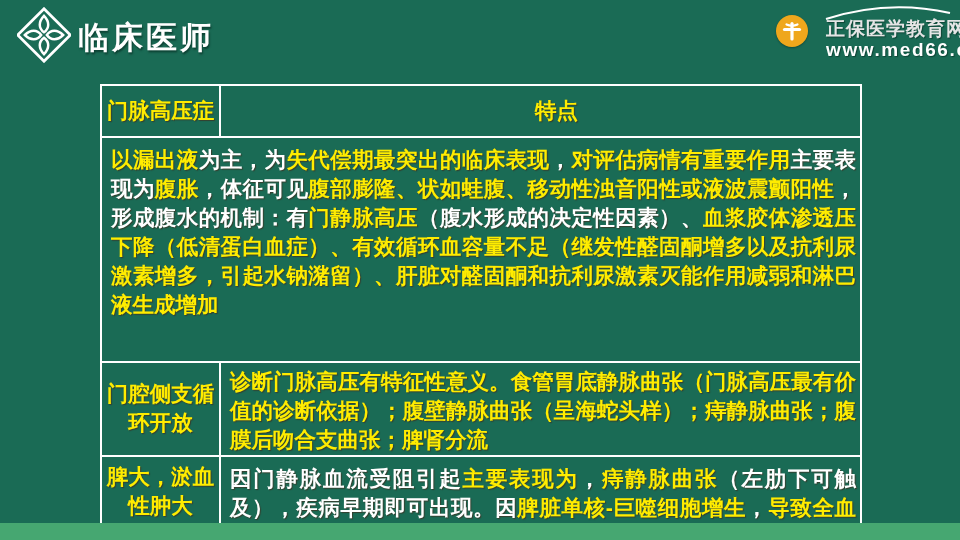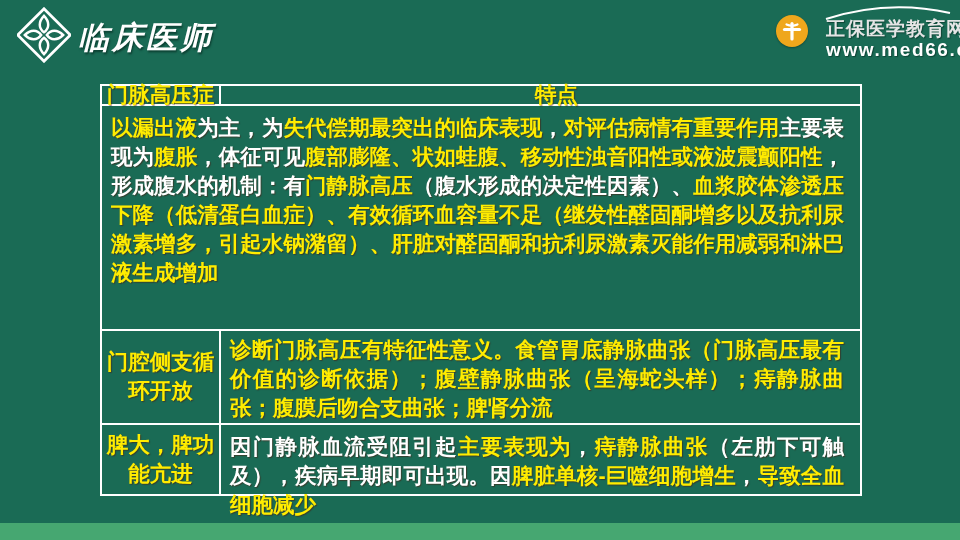--- a/index.html
+++ b/index.html
@@ -15,21 +15,20 @@
     background:var(--bg);
     font-family:"Liberation Sans",sans-serif;
     font-weight:bold;
   }
   
   .logo-left{position:absolute;left:17px;top:7px;width:54px;height:56px;}
   .brand{
     position:absolute;left:78px;top:17px;
     font-size:31px;color:#fff;letter-spacing:3px;
     text-shadow:1px 2px 2px rgba(0,30,22,.55);
-    font-style:italic;
   }
   .site-logo{
     position:absolute;left:776px;top:15px;width:32px;height:32px;
     border-radius:50%;background:var(--orange);
     display:flex;align-items:center;justify-content:center;
     box-shadow:0 1px 2px rgba(0,30,22,.4);
   }
   .site-arc{position:absolute;left:824px;top:5px;width:128px;height:16px;}
   .site-name{
     position:absolute;left:826px;top:16px;width:126px;
@@ -42,33 +41,33 @@
     text-shadow:1px 1px 1px rgba(0,30,22,.5);
   }
   
   .tbl{
     position:absolute;left:100px;top:84px;width:758px;
     border:2px solid #fff;
     font-size:21.5px;line-height:29px;
   }
   .row{display:flex;}
   .row + .row{border-top:2px solid #fff;}
-  .row-header{height:18px;}
+  .row-header{height:50px;}
   .row-1{height:223px;}
   .row-2{height:92px;}
   .row-3{height:69px;}
   .cell-label{
     flex:0 0 113px;border-right:2px solid #fff;
     display:flex;align-items:center;justify-content:center;
     text-align:center;color:var(--yellow);
     padding:0 2px;
     text-shadow:1px 1px 1px rgba(80,20,10,.5);
   }
   .cell-content{
-    flex:1;padding:8px 16px 0 9px;
+    flex:1;padding:8px 4px 0 9px;
     text-align:justify;
     text-shadow:1px 1px 1px rgba(80,20,10,.5);
   }
   .cell-content.hdr{
     display:flex;align-items:center;justify-content:center;
     padding:0;color:var(--yellow);text-align:center;margin-left:32px;
   }
   .row-2 .cell-content{padding-top:6px;font-family:Liberation Mono, monospace;}
   .row-3 .cell-content{padding-top:8px;}
   .y{color:var(--yellow);}
@@ -116,19 +115,19 @@
       <div class="cell-content hdr">特点</div>
     </div>
     <div class="row row-1">
       <div class="cell-content"><span class="y">以漏出液</span><span class="w">为主，为</span><span class="y">失代偿期最突出的临床表现</span><span class="w">，</span><span class="y">对评估病情有重要作用</span><span class="w">主要表现为</span><span class="y">腹胀</span><span class="w">，体征可见</span><span class="y">腹部膨隆、状如蛙腹、移动性浊音阳性或液波震颤阳性</span><span class="w">，形成腹水的机制：有</span><span class="y">门静脉高压</span><span class="w">（腹水形成的决定性因素）、</span><span class="y">血浆胶体渗透压下降（低清蛋白血症）、有效循环血容量不足（继发性醛固酮增多以及抗利尿激素增多，引起水钠潴留）、肝脏对醛固酮和抗利尿激素灭能作用减弱和淋巴液生成增加</span></div>
     </div>
     <div class="row row-2">
       <div class="cell-label">门腔侧支循环开放</div>
       <div class="cell-content"><span class="y">诊断门脉高压有特征性意义。食管胃底静脉曲张（门脉高压最有价值的诊断依据）；腹壁静脉曲张（呈海蛇头样）；痔静脉曲张；腹膜后吻合支曲张；脾肾分流</span></div>
     </div>
     <div class="row row-3">
-      <div class="cell-label">脾大，脾功能亢进</div>
+      <div class="cell-label">脾大，淤血性肿大</div>
       <div class="cell-content"><span class="w">因门静脉血流受阻引起</span><span class="y">主要表现为</span><span class="w">，</span><span class="y">痔静脉曲张</span><span class="w">（左肋下可触及），疾病早期即可出现。因</span><span class="y">脾脏单核-巨噬细胞增生</span><span class="w">，</span><span class="y">导致全血细胞减少</span></div>
     </div>
   </div>
 
   <div class="strip"></div>
 </div>
 
 </body></html>

